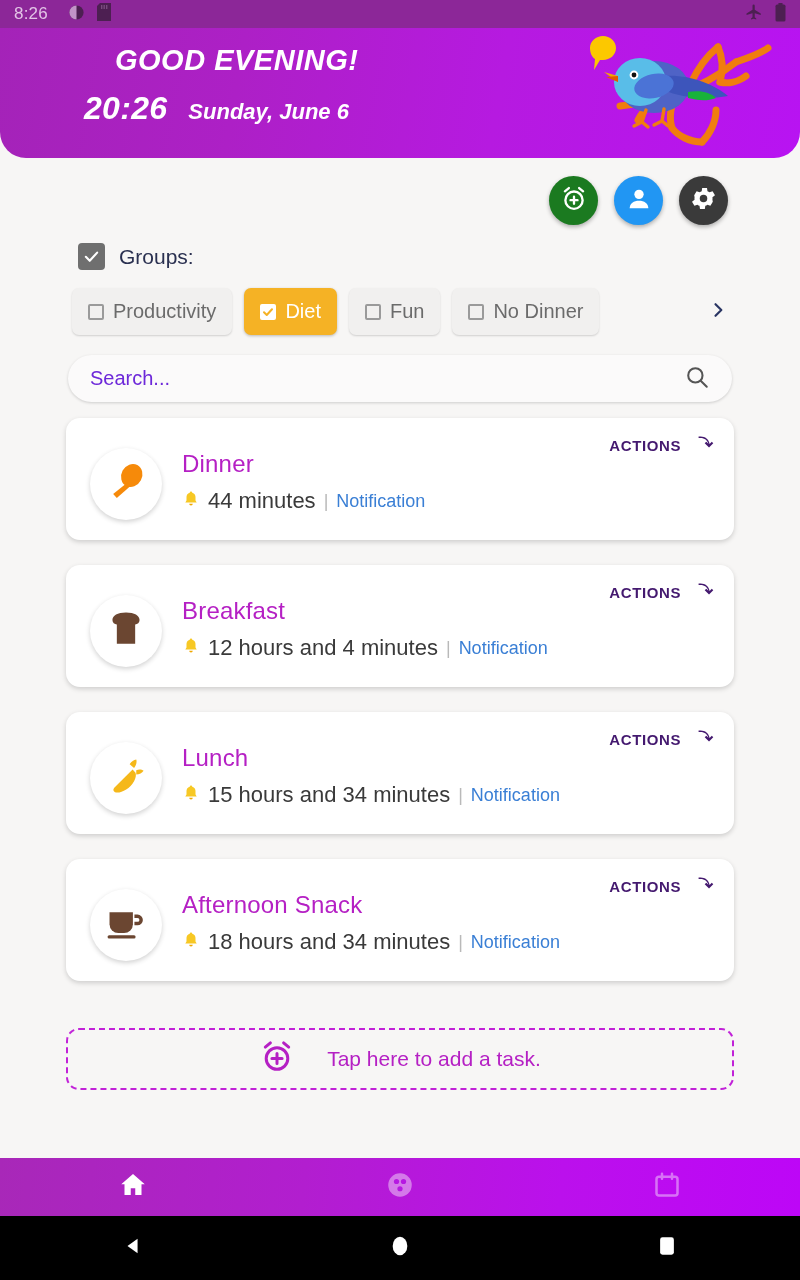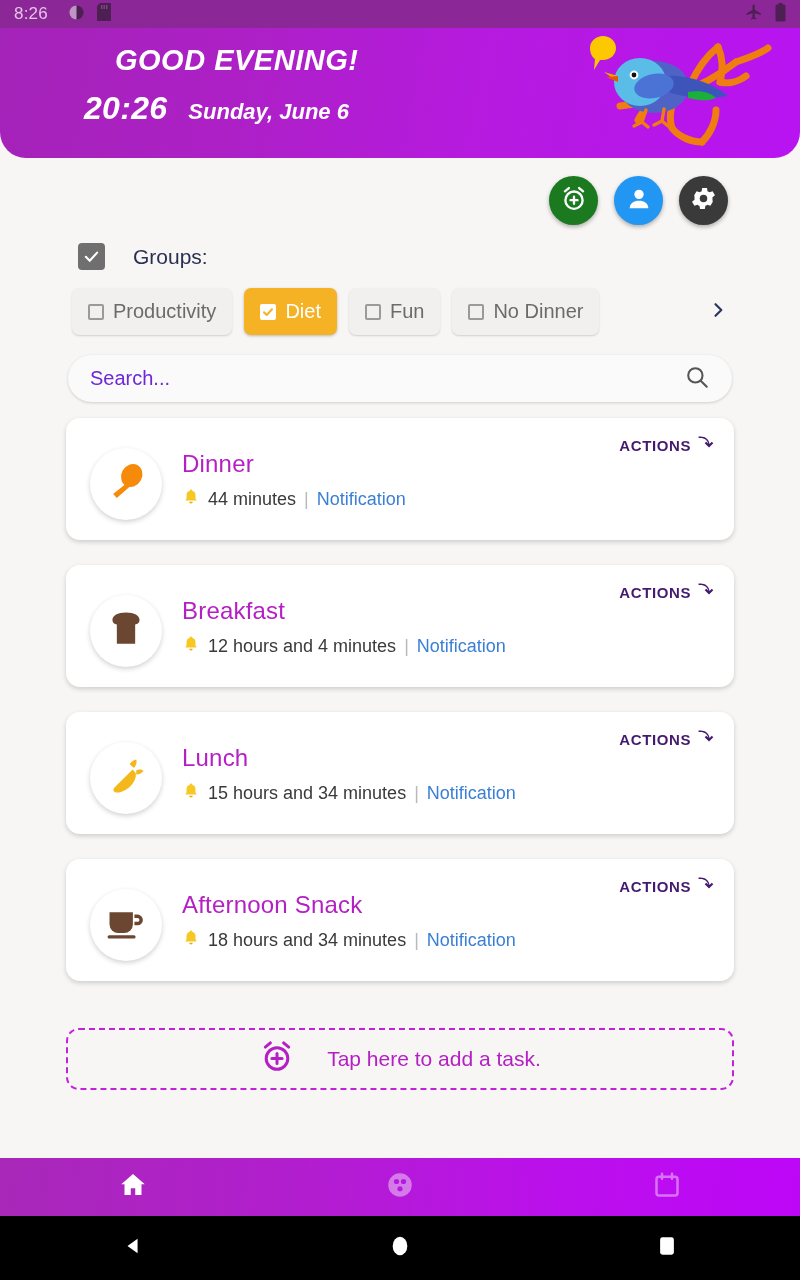--- a/index.html
+++ b/index.html
@@ -43,21 +43,21 @@
   .qbtn{
     width:49px; height:49px; border-radius:50%;
     display:flex; align-items:center; justify-content:center;
     box-shadow:0 2px 4px rgba(0,0,0,.30);
   }
   .qbtn.green{ background:#1b7a20; }
   .qbtn.blue{ background:#2196f3; }
   .qbtn.dark{ background:#3a3a3a; }
 
   
-  .groups-head{ position:absolute; top:243px; left:78px; display:flex; align-items:center; gap:28px; }
+  .groups-head{ position:absolute; top:243px; left:78px; display:flex; align-items:center; gap:14px; }
   .cbox{
     width:27px; height:27px; border-radius:4px; background:#6f6f6f;
     display:flex; align-items:center; justify-content:center;
   }
   .groups-label{ font-size:21px; color:#2a3050; }
 
   .chiprow{
     position:absolute; top:288px; left:72px; width:660px; height:48px;
     display:flex; align-items:flex-start; gap:12px;
   }
@@ -84,35 +84,35 @@
   }
   .search .ph{ font-size:20px; color:#6d28d9; flex:1; }
 
   
   .cards{ position:absolute; top:418px; left:66px; width:668px; }
   .card{
     position:relative; height:122px; background:#ffffff; border-radius:14px;
     box-shadow:0 2px 5px rgba(0,0,0,.17); margin-bottom:25px;
   }
   .actions{
-    position:absolute; right:18px; top:14px; display:flex; align-items:center; gap:3px;margin-left:11px;
+    position:absolute; right:18px; top:14px; display:flex; align-items:center; gap:13px;margin-left:11px;
   }
   .actions .lbl{
     font-size:15px; font-weight:bold; color:#44196f; letter-spacing:.6px;
   }
   .card-body{ position:absolute; left:0; top:30px; display:flex; align-items:flex-start; }
   .avatar{
     width:72px; height:72px; border-radius:50%; background:#fff; margin-left:24px;
     box-shadow:0 2px 5px rgba(0,0,0,.18);
     display:flex; align-items:center; justify-content:center; flex:none;
   }
   .card-text{ margin-left:20px; margin-top:2px; }
   .card-title{ font-size:24px; color:#b520c4; letter-spacing:.2px; }
   .card-meta{ display:flex; align-items:center; gap:8px; margin-top:10px; }
-  .meta-time{ font-size:18px; color:#3a3a3a; }
+  .meta-time{ font-size:22px; color:#3a3a3a; }
   .meta-sep{ color:#b9b9b9; font-size:18px; }
   .meta-notif{ font-size:18px; color:#3a7fd5; }
 
   
   .addtask{
     position:absolute; top:1028px; left:66px; width:668px; height:62px;
     border:2px dashed #c122d8; border-radius:13px;
     display:flex; align-items:center; justify-content:center; gap:32px;
   }
   .addtask .lbl{ font-size:21px; color:#b520c4; }

